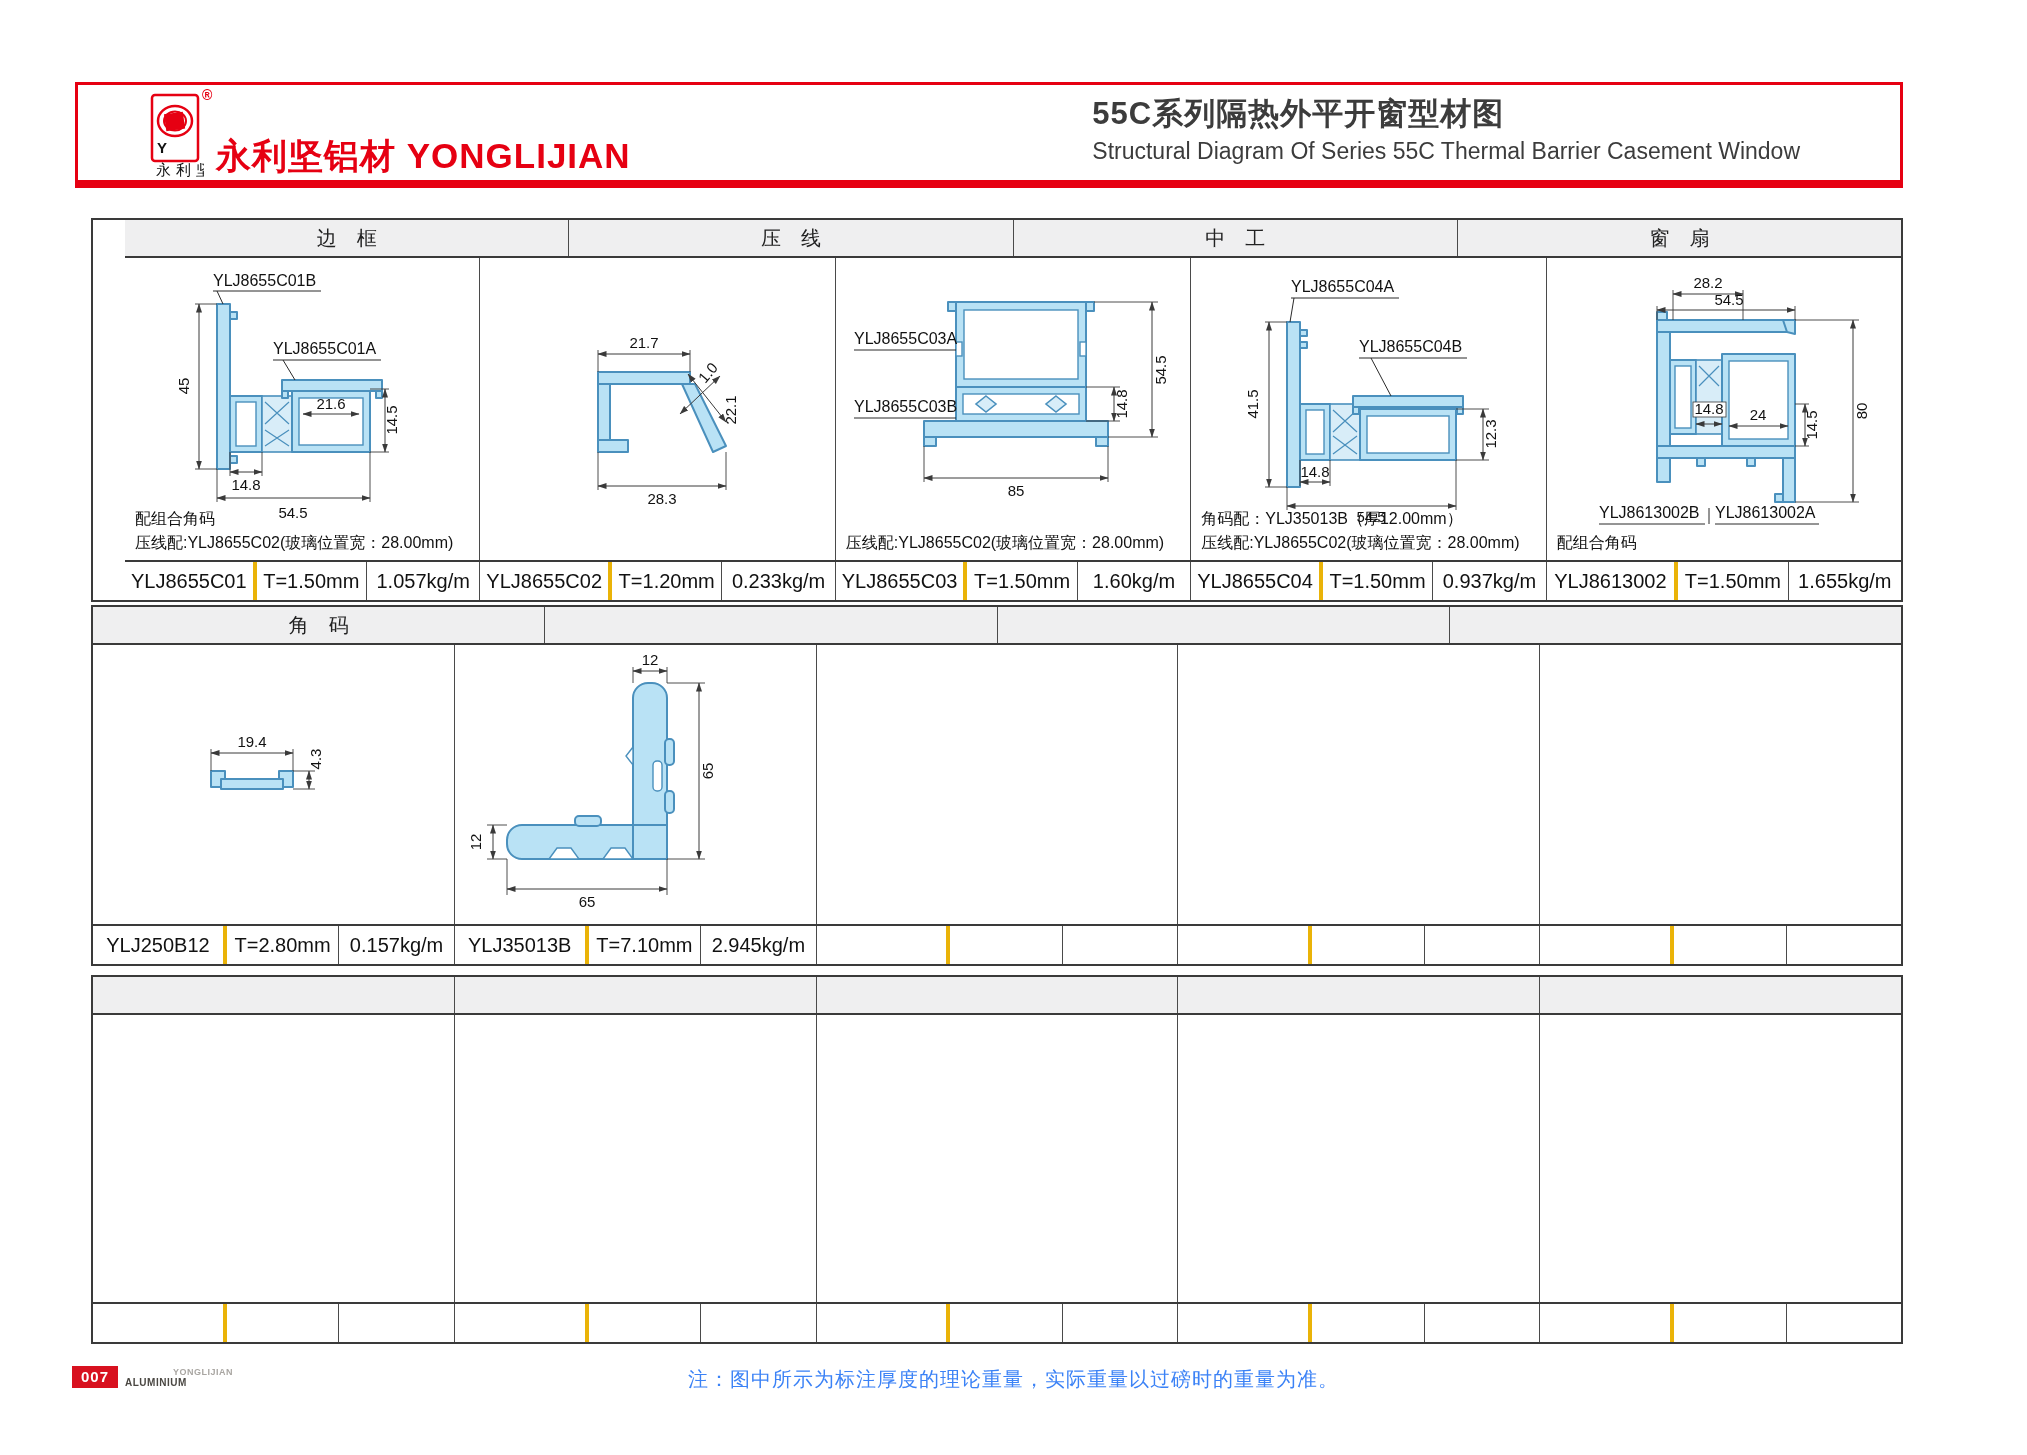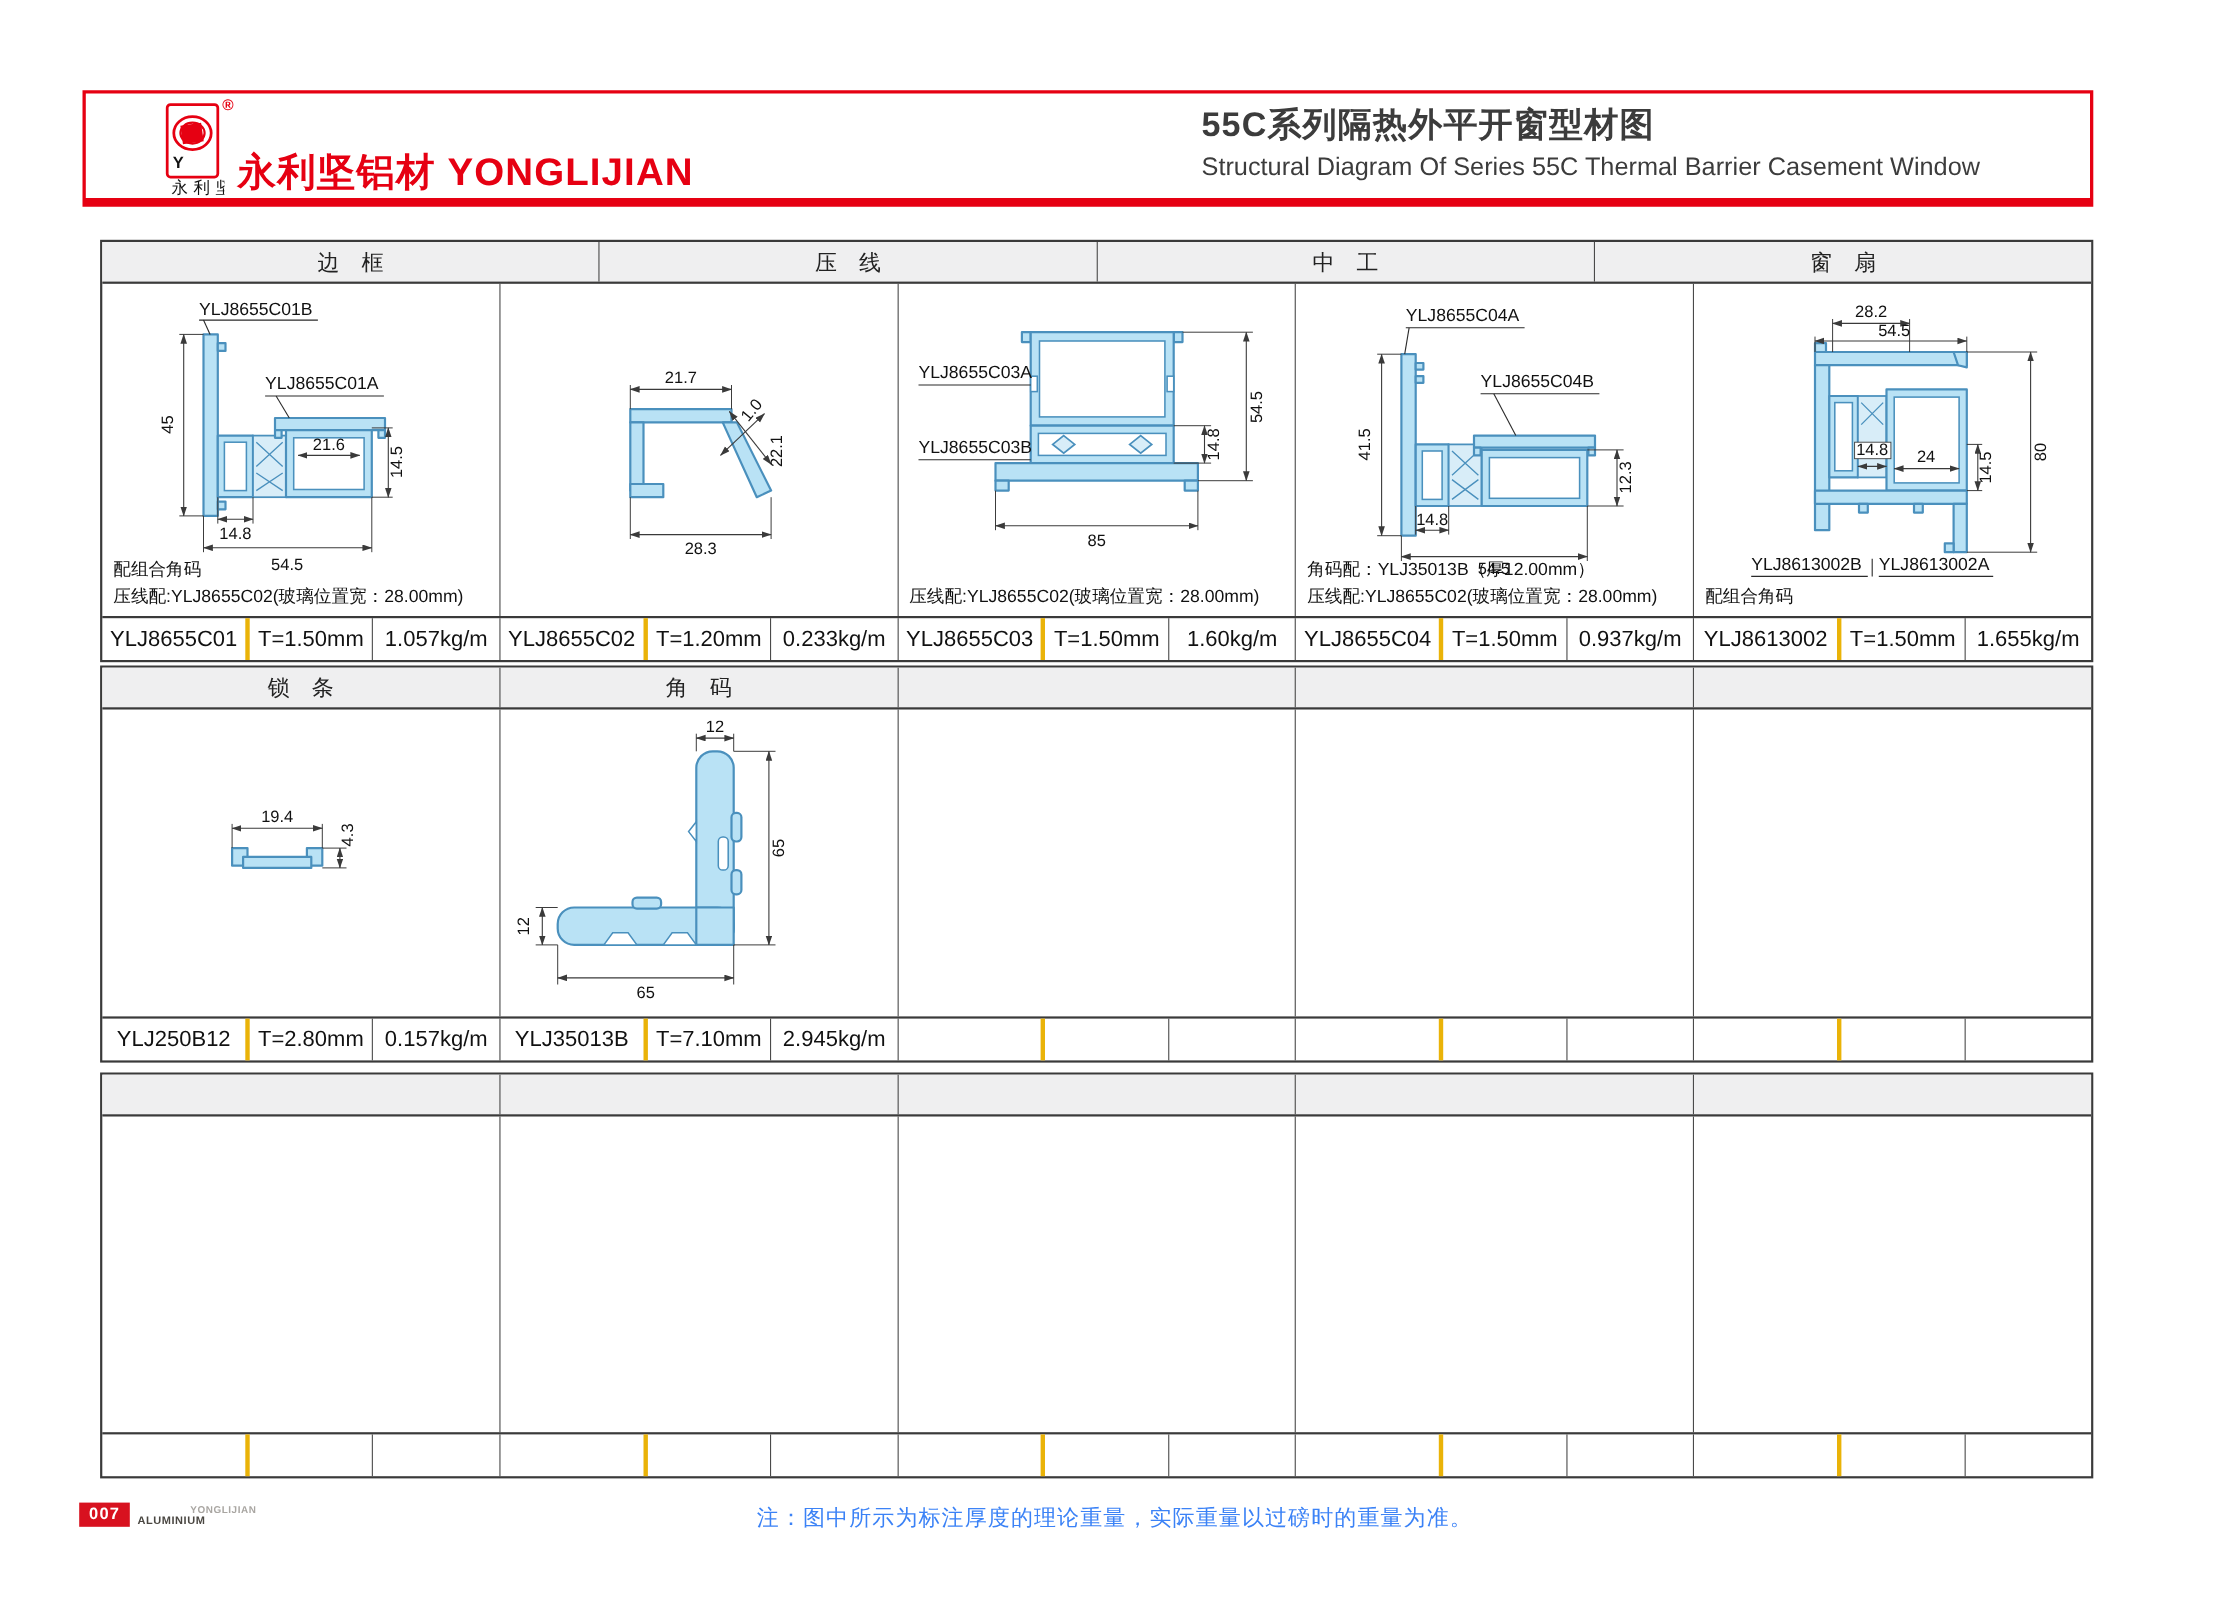--- a/index.html
+++ b/index.html
@@ -71,21 +71,21 @@
     </svg>
   </div>
   <div class="logo-reg">®</div>
   <div class="company-name">永利坚铝材 YONGLIJIAN</div>
   <div class="title-block">
     <div class="title-cn">55C系列隔热外平开窗型材图</div>
     <div class="title-en">Structural Diagram Of Series 55C Thermal Barrier Casement Window</div>
   </div>
 </div>
 
-<div class="tbl tbl1" style="top:218px;">
+<div class="tbl tbl1" style="top:218px;padding-left:32px;">
   <div class="trow thead">
     <div class="c">
         <span>边　框</span>
       </div>
     <div class="c">
         <span>压　线</span>
       </div>
     <div class="c">
         <span>中　工</span>
       </div>
@@ -342,23 +342,20 @@
       <div class="fc fc1">YLJ8613002</div>
       <div class="fc fc2">T=1.50mm</div>
       <div class="fc fc3">1.655kg/m</div>
     </div>
   </div>
 </div>
 
 <div class="tbl tbl2" style="top:605px;">
   <div class="trow thead">
     <div class="c">
-        <span>锁　条</span>
-      </div>
-    <div class="c">
         <span>角　码</span>
       </div>
     <div class="c">
         <span></span>
       </div>
     <div class="c">
         <span></span>
       </div>
     <div class="c">
         <span></span>

